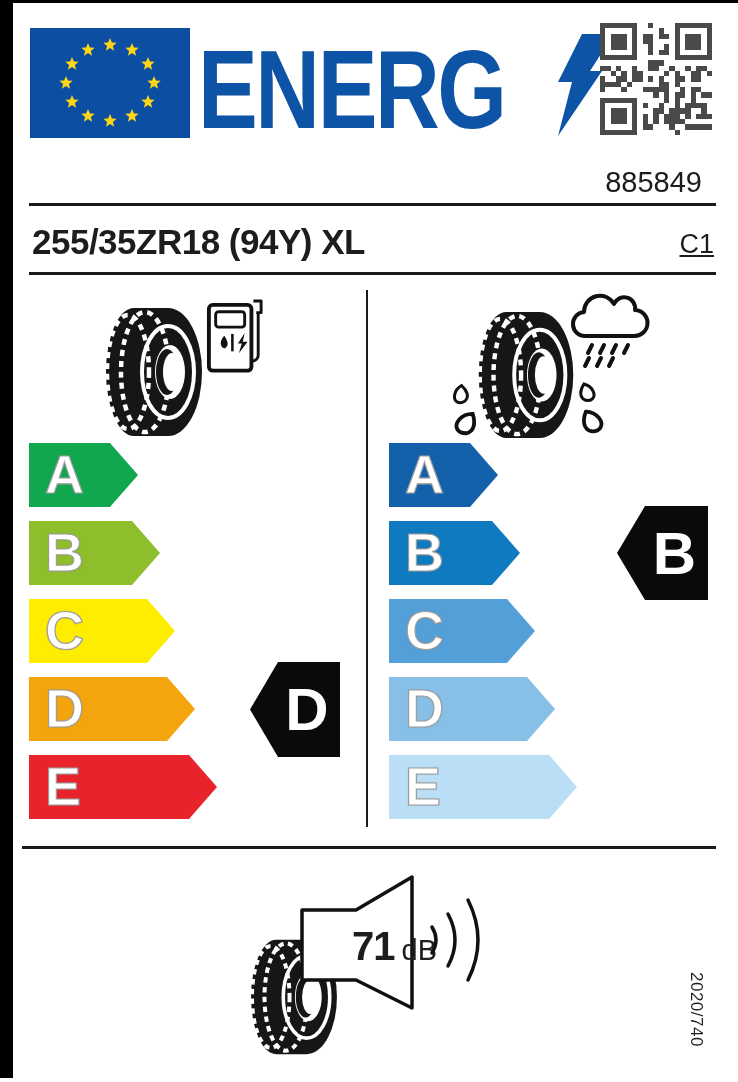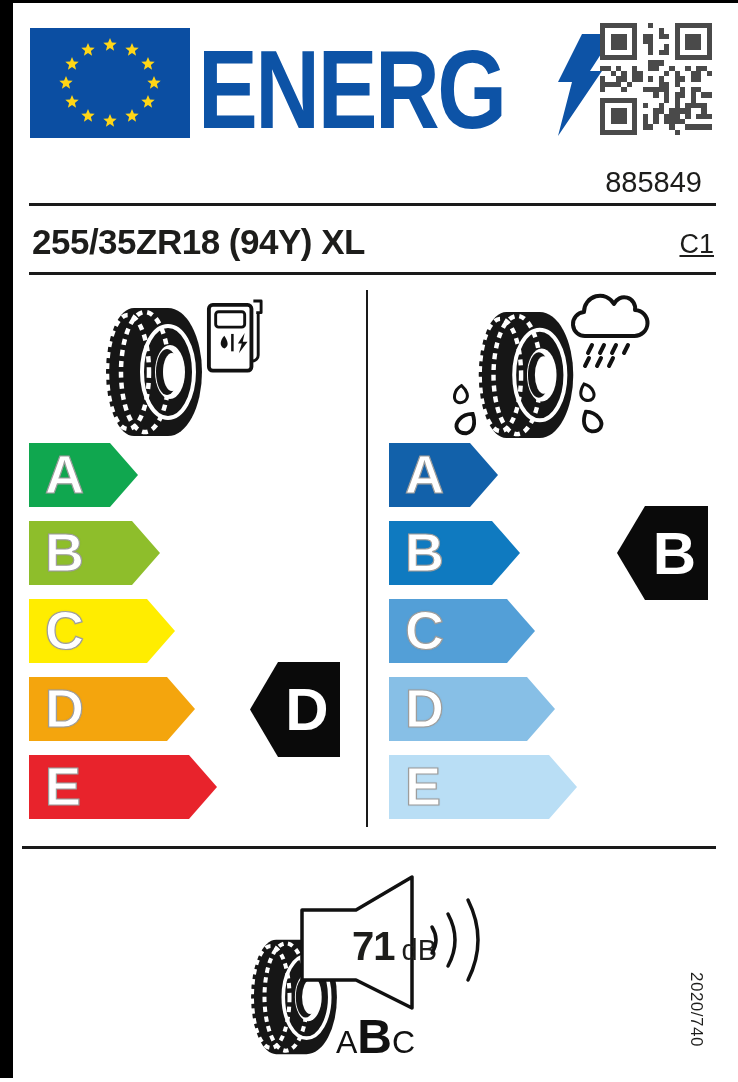--- a/index.html
+++ b/index.html
@@ -324,19 +324,16 @@
   </div>
 
   <svg class="abs" style="left:424px;top:882px" width="72" height="116" viewBox="0 0 72 116">
     <g fill="none" stroke="#111" stroke-width="3.5" stroke-linecap="round">
       <path d="M8 45 Q16 58 8 71"></path>
       <path d="M24 32 Q38 58 24 84"></path>
       <path d="M44 18 Q64 58 44 98"></path>
     </g>
   </svg>
 
-  <div id="noise-classes" class="abs">
-    <span class="small">A</span><span class="big">B</span><span class="small">C</span>
-  </div>
 
   <div id="regulation" class="abs">2020/740</div>
 
 </div>
 
 </body></html>

